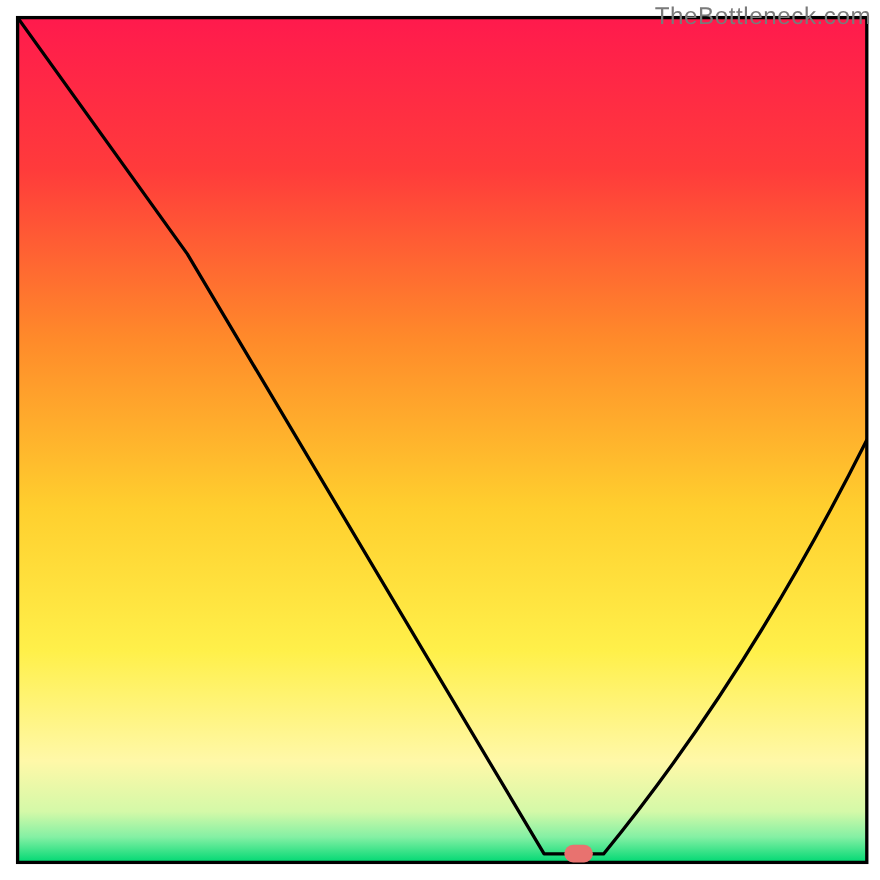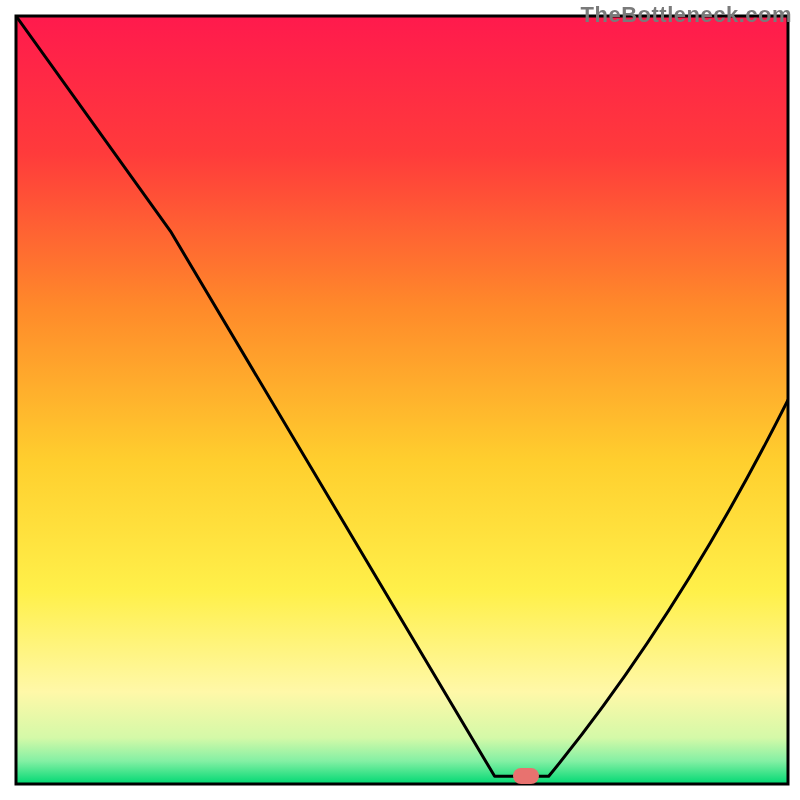--- a/index.html
+++ b/index.html
@@ -14,21 +14,21 @@
   .chart-container {
     position: relative;
     width: 800px;
     height: 800px;
   }
   .watermark {
     position: absolute;
     top: 2px;
     right: 8px;
     font-size: 22px;
-    font-weight: 700;
+    font-weight: 400;
     color: #7a7a7a;
     letter-spacing: 0.5px;
     z-index: 4;
   }
   svg {
     position: absolute;
     top: 0;
     left: 0;
   }
   .marker {

